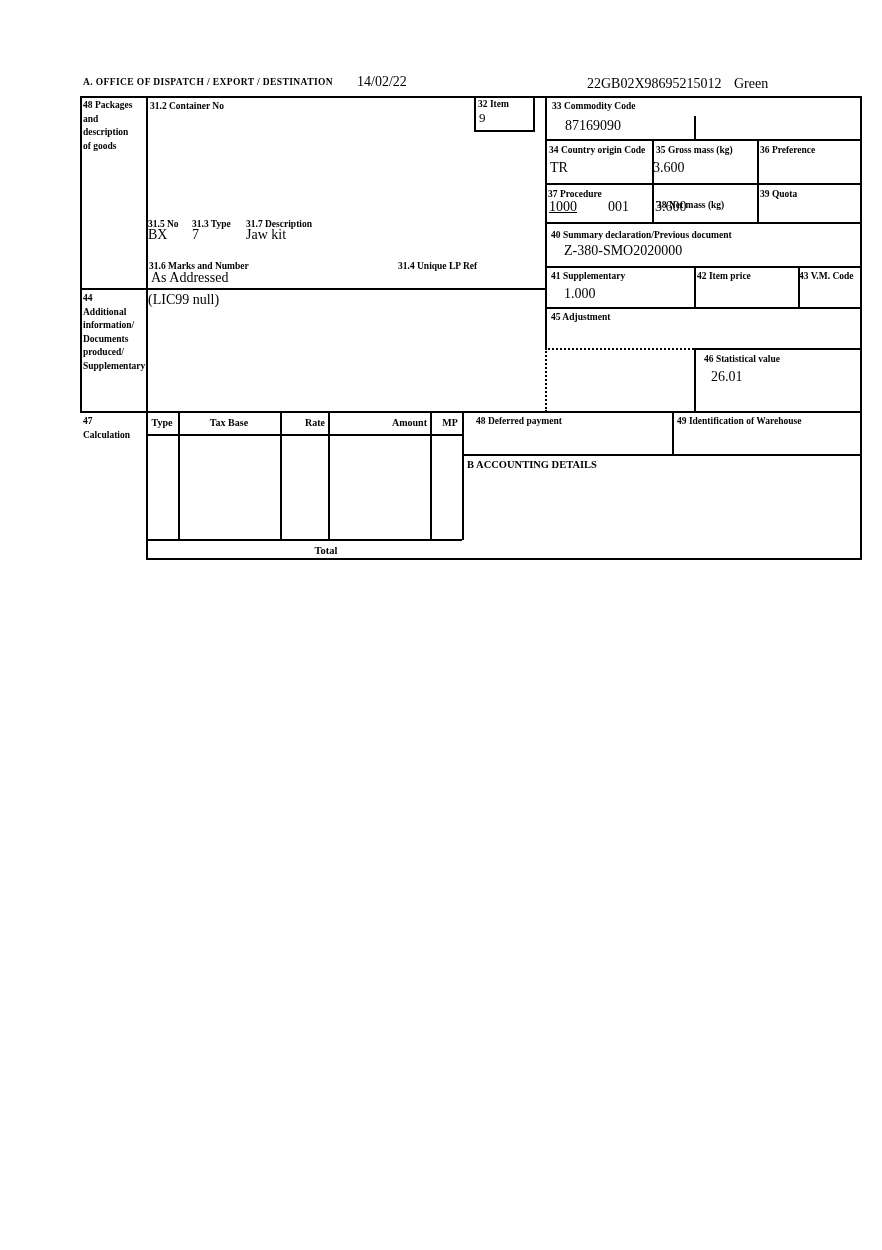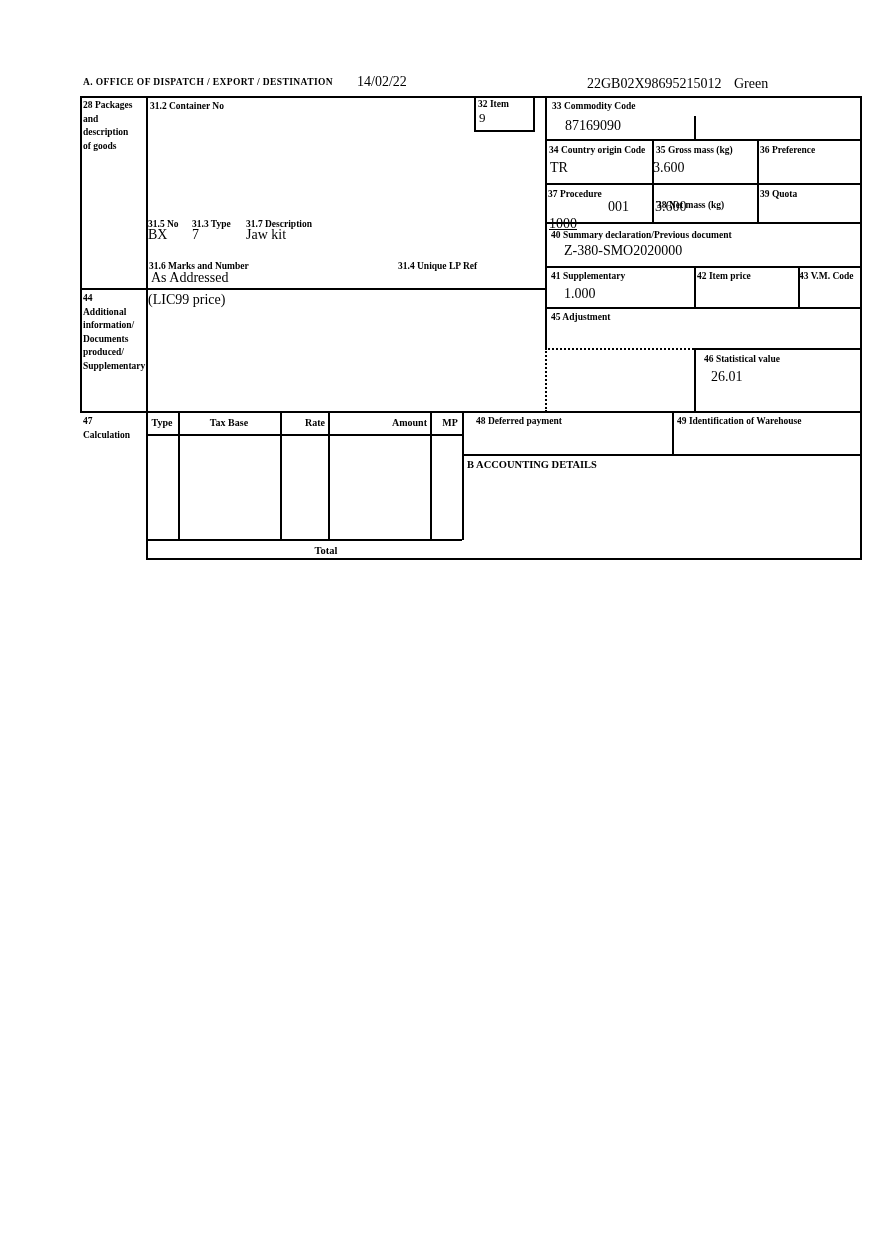--- a/index.html
+++ b/index.html
@@ -57,21 +57,21 @@
   <div class="vl" style="left:694px;top:348px;height:64px;"></div>
   <div class="vl" style="left:860px;top:97px;height:463px;"></div>
   <div class="vl" style="left:178px;top:412px;height:128px;"></div>
   <div class="vl" style="left:280px;top:412px;height:128px;"></div>
   <div class="vl" style="left:328px;top:412px;height:128px;"></div>
   <div class="vl" style="left:430px;top:412px;height:128px;"></div>
   <div class="vl" style="left:462px;top:412px;height:128px;"></div>
   <div class="vl" style="left:672px;top:412px;height:43px;"></div>
 
   <div class="multi" style="position:absolute;left:83px;top:99px;">
-    <div class="ln">28 Packages</div>
+    <div class="ln">48 Packages</div>
     <div class="ln">and</div>
     <div class="ln">description</div>
     <div class="ln">of goods</div>
   </div>
 
   <div class="lab" style="left:150px;top:101px;">31.2 Container No</div>
 
   <div class="lab" style="left:478px;top:99px;">32 Item</div>
   <div class="val" style="left:479px;top:110px;font-size:13px;">9</div>
 
@@ -89,21 +89,21 @@
   <div class="lab" style="left:552px;top:101px;">33 Commodity Code</div>
   <div class="val" style="left:565px;top:118px;">87169090</div>
 
   <div class="lab" style="left:549px;top:145px;">34 Country origin Code</div>
   <div class="val" style="left:550px;top:160px;">TR</div>
   <div class="lab" style="left:656px;top:145px;">35 Gross mass (kg)</div>
   <div class="val" style="left:653px;top:160px;">3.600</div>
   <div class="lab" style="left:760px;top:145px;">36 Preference</div>
 
   <div class="lab" style="left:548px;top:189px;">37 Procedure</div>
-  <div class="val" style="left:549px;top:216px;text-decoration:underline;">1000</div>
+  <div class="val" style="left:549px;top:199px;text-decoration:underline;">1000</div>
   <div class="val" style="left:608px;top:199px;">001</div>
   <div class="lab" style="left:657px;top:200px;">38 Net mass (kg)</div>
   <div class="val" style="left:655px;top:199px;">3.600</div>
   <div class="lab" style="left:760px;top:189px;">39 Quota</div>
 
   <div class="lab" style="left:551px;top:230px;">40 Summary declaration/Previous document</div>
   <div class="val" style="left:564px;top:243px;">Z-380-SMO2020000</div>
 
   <div class="lab" style="left:551px;top:271px;">41 Supplementary</div>
   <div class="val" style="left:564px;top:286px;">1.000</div>
@@ -111,21 +111,21 @@
   <div class="lab" style="left:799px;top:271px;">43 V.M. Code</div>
 
   <div class="multi" style="position:absolute;left:83px;top:292px;">
     <div class="ln">44</div>
     <div class="ln">Additional</div>
     <div class="ln">information/</div>
     <div class="ln">Documents</div>
     <div class="ln">produced/</div>
     <div class="ln">Supplementary</div>
   </div>
-  <div class="val" style="left:148px;top:292px;">(LIC99 price)</div>
+  <div class="val" style="left:148px;top:292px;">(LIC99 null)</div>
 
   <div class="lab" style="left:551px;top:312px;">45 Adjustment</div>
 
   <div class="lab" style="left:704px;top:354px;">46 Statistical value</div>
   <div class="val" style="left:711px;top:369px;">26.01</div>
 
   <div class="multi" style="position:absolute;left:83px;top:415px;">
     <div class="ln">47</div>
     <div class="ln">Calculation</div>
   </div>

